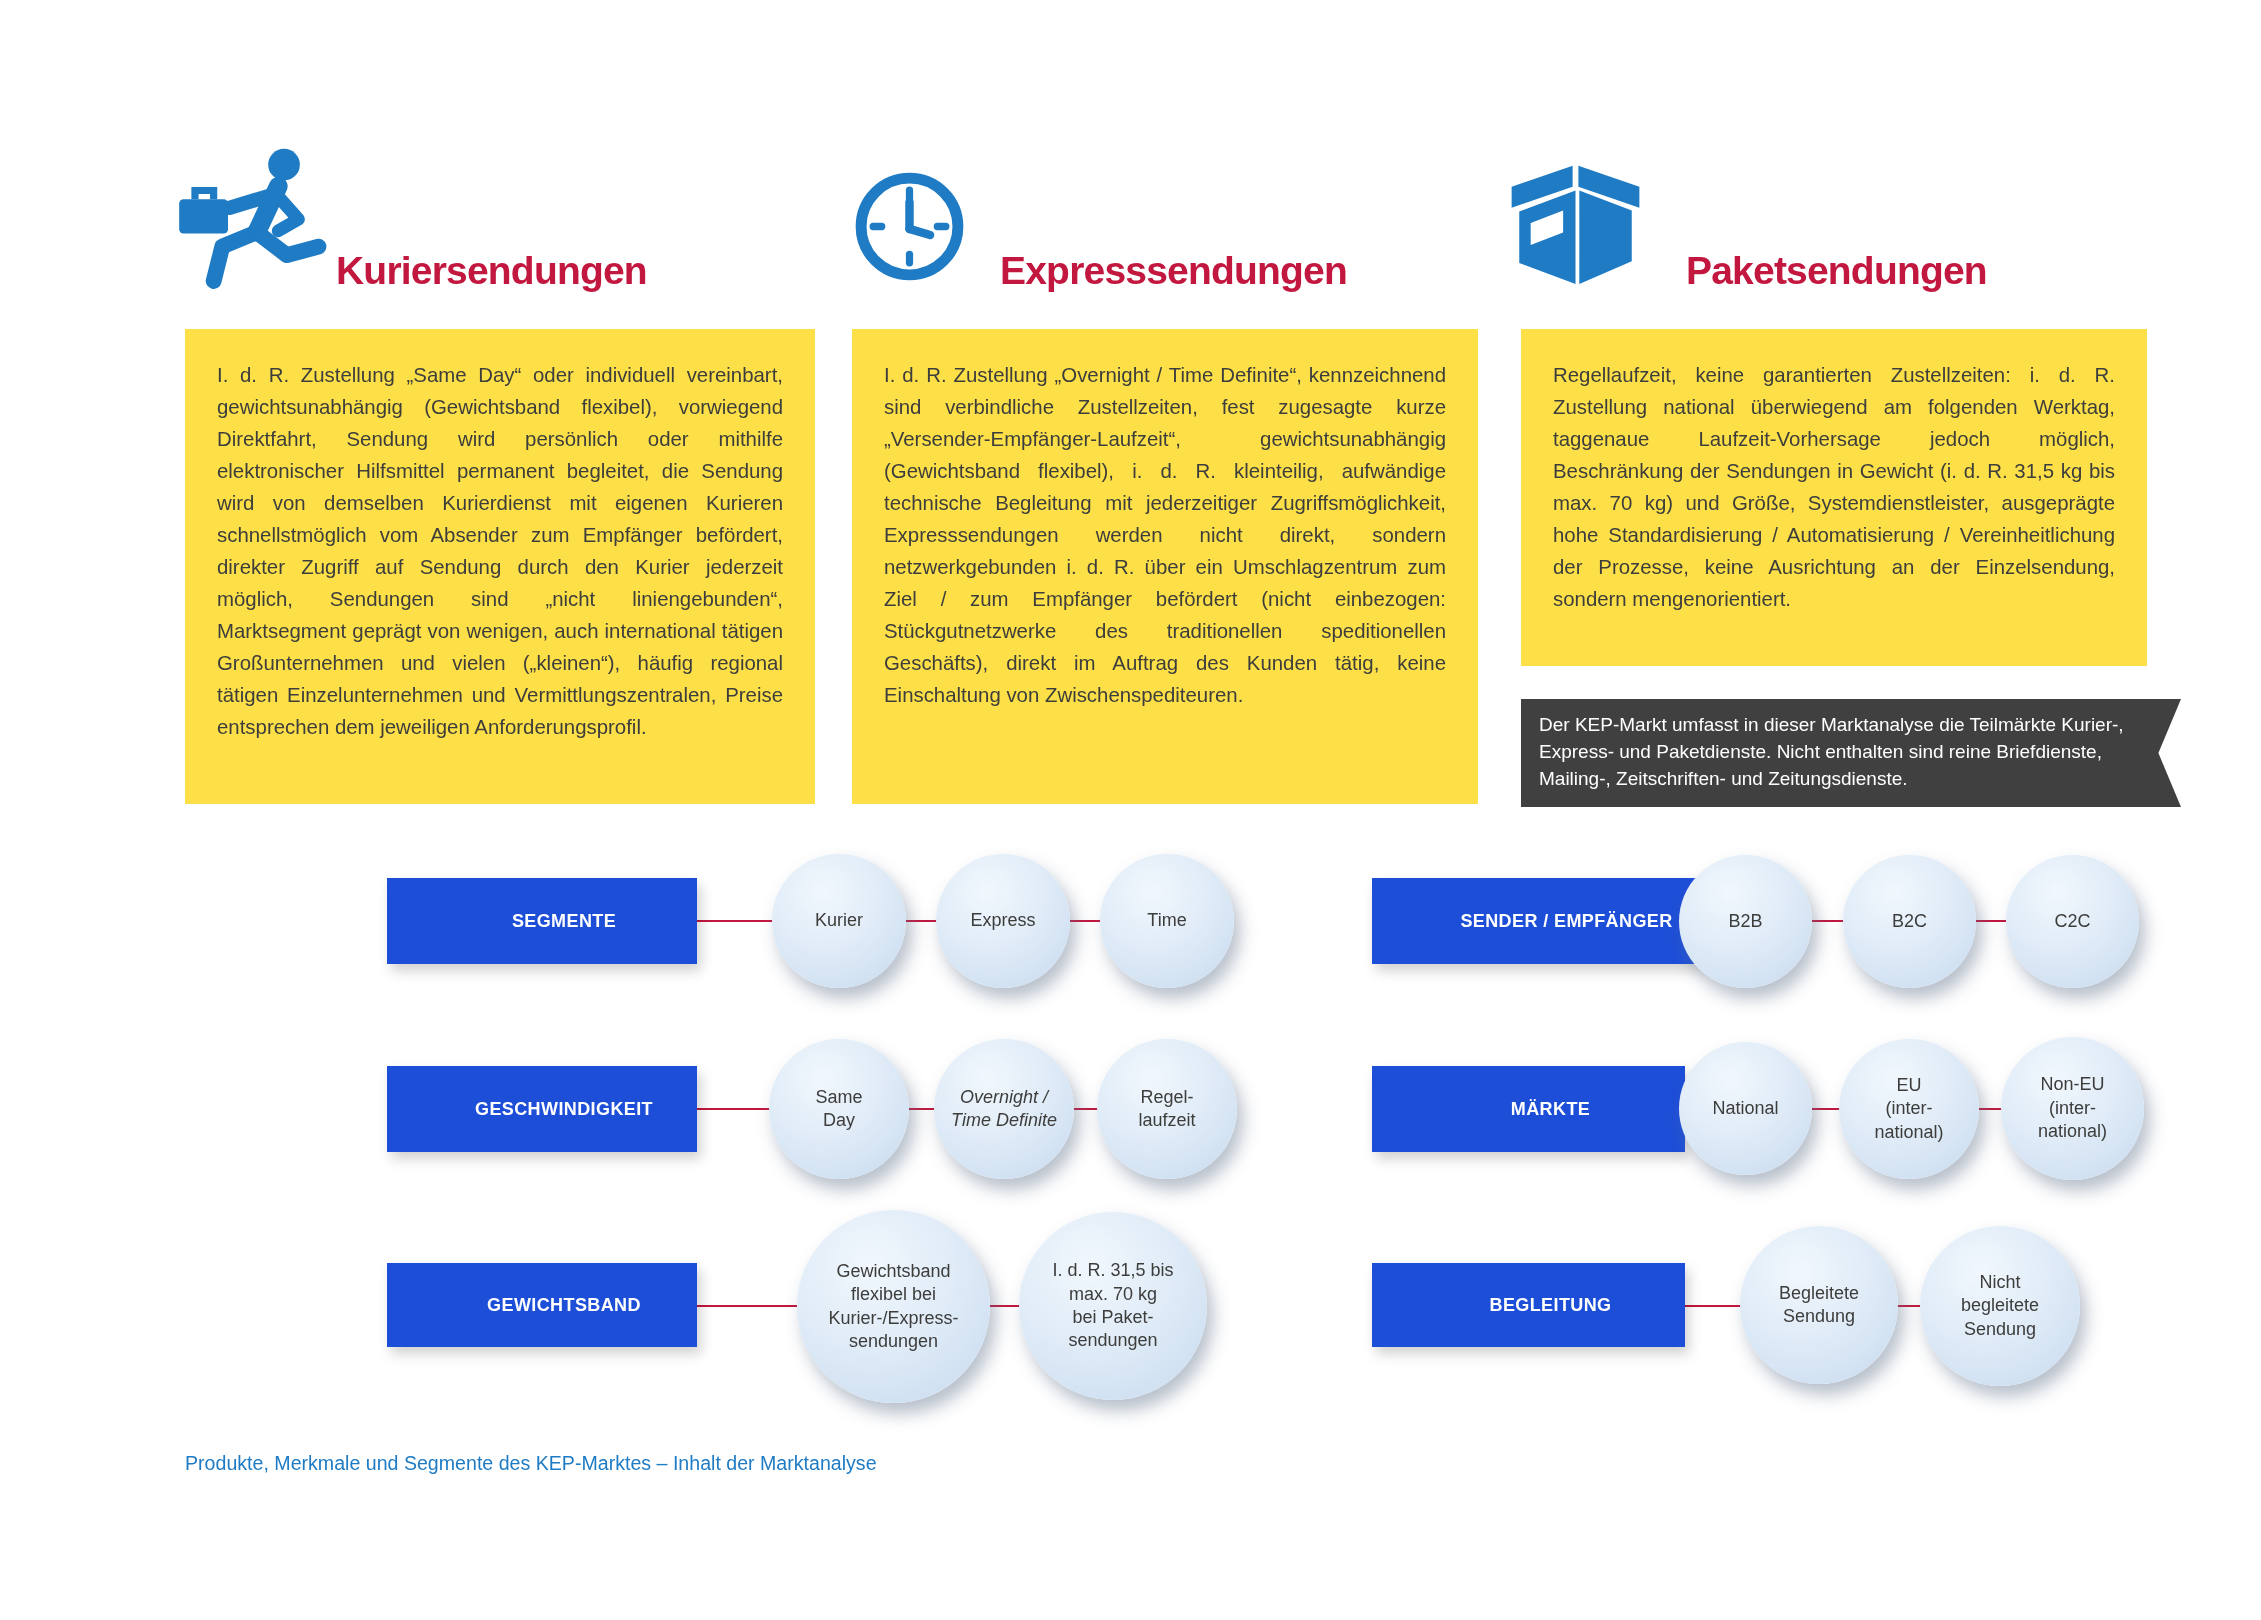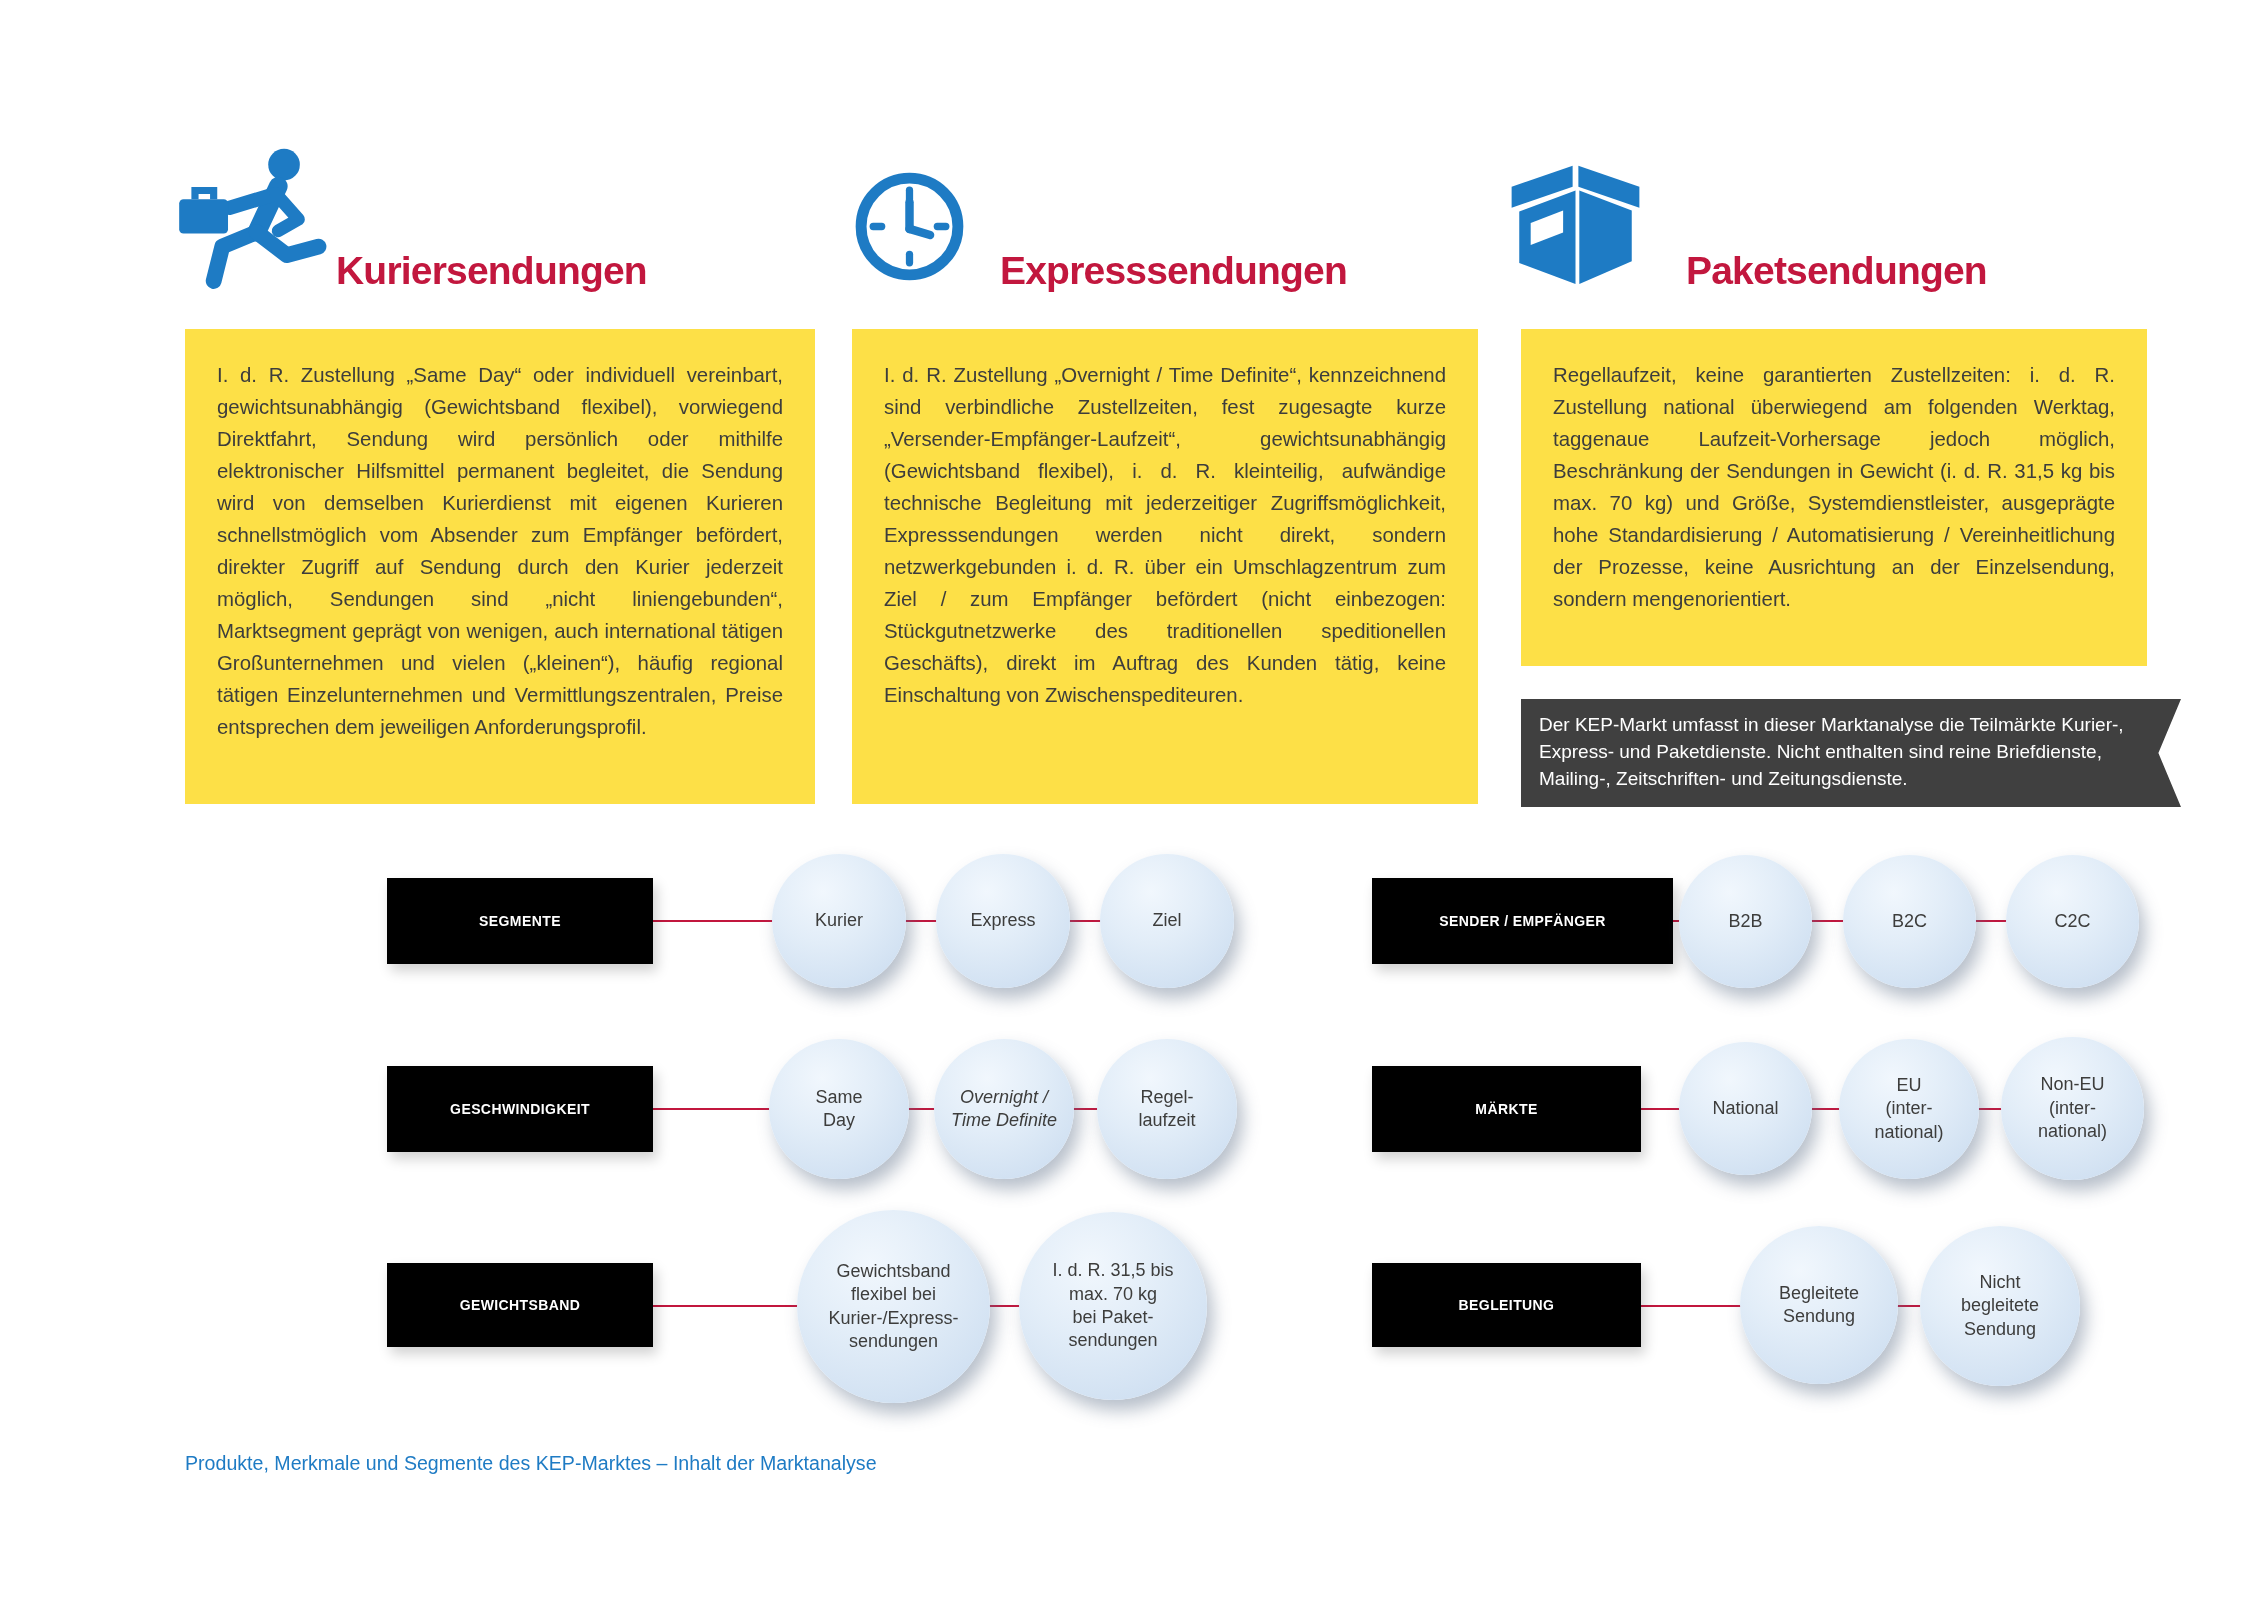--- a/index.html
+++ b/index.html
@@ -16,24 +16,25 @@
     position:absolute;background:#fde047;box-sizing:border-box;
     padding:30px 32px;font-size:20.4px;line-height:32px;text-align:justify;
     color:#3d3d3c;hyphens:auto;
   }
   .ribbon{
     position:absolute;background:#404040;color:#ffffff;box-sizing:border-box;
     padding:12px 53px 12px 18px;font-size:19px;line-height:27px;
     clip-path:polygon(0 0,100% 0,calc(100% - 22.6px) 50%,100% 100%,0 100%);
   }
   .bar{
-    position:absolute;background:#000000;color:#ffffff;z-index:2;
+    position:absolute;background:#1d4ed8;color:#ffffff;z-index:2;
     display:flex;align-items:center;justify-content:center;
-    font-size:14px;font-weight:bold;letter-spacing:0.4px;white-space:nowrap;
+    font-size:18px;font-weight:bold;letter-spacing:0.4px;white-space:nowrap;
     box-shadow:3.8px 6.8px 12px rgba(0,0,0,0.18);
+    padding-left:44px;
   }
   .connector{position:absolute;height:2.3px;background:#c2173e;z-index:1;}
   .node{
     position:absolute;border-radius:50%;z-index:2;box-sizing:border-box;
     background:radial-gradient(circle at 38% 28%,#f1f7fd 0%,#e2edf8 40%,#d4e3f3 72%,#c7d9ee 100%);
     box-shadow:6px 10.6px 16.6px rgba(95,112,138,0.45);
     display:flex;align-items:center;justify-content:center;
     text-align:center;white-space:pre-line;
     font-size:18px;line-height:23.4px;color:#3d3d3c;padding:6px;
   }
@@ -92,21 +93,21 @@
   </span>
   <div class="col-title" style="left:1686px;top:249px;">Paketsendungen</div>
   <div class="desc-box" style="left:1521px;top:329px;width:626px;height:337px;" lang="de">Regellaufzeit, keine garantierten Zustellzeiten: i. d. R. Zustellung national überwiegend am folgenden Werktag, taggenaue Laufzeit-Vorhersage jedoch möglich, Beschränkung der Sendungen in Gewicht (i. d. R. 31,5 kg bis max. 70 kg) und Größe, Systemdienstleister, ausgeprägte hohe Standardisierung / Automatisierung / Vereinheitlichung der Prozesse, keine Ausrichtung an der Einzelsendung, sondern mengenorientiert.</div>
 
   <div class="ribbon" style="left:1521px;top:699px;width:660px;height:108px;">Der KEP-Markt umfasst in dieser Marktanalyse die Teilmärkte Kurier-, Express- und Paketdienste. Nicht enthalten sind reine Briefdienste, Mailing-, Zeitschriften- und Zeitungsdienste.</div>
 
   <div class="connector" style="left:653px;top:920px;width:513px;"></div>
   <div class="bar" style="left:387px;top:878px;width:266px;height:86px;">SEGMENTE</div>
   <div class="node" style="left:772px;top:854px;width:134px;height:134px;">Kurier</div>
   <div class="node" style="left:936px;top:854px;width:134px;height:134px;">Express</div>
-  <div class="node" style="left:1100px;top:854px;width:134px;height:134px;">Ziel</div>
+  <div class="node" style="left:1100px;top:854px;width:134px;height:134px;">Time</div>
 
   <div class="connector" style="left:653px;top:1108px;width:513px;"></div>
   <div class="bar" style="left:387px;top:1066px;width:266px;height:86px;">GESCHWINDIGKEIT</div>
   <div class="node" style="left:769px;top:1039px;width:140px;height:140px;">Same
 Day</div>
   <div class="node" style="left:934px;top:1039px;width:140px;height:140px;font-style:italic;">Overnight /
 Time Definite</div>
   <div class="node" style="left:1097px;top:1039px;width:140px;height:140px;">Regel-
 laufzeit</div>
 

